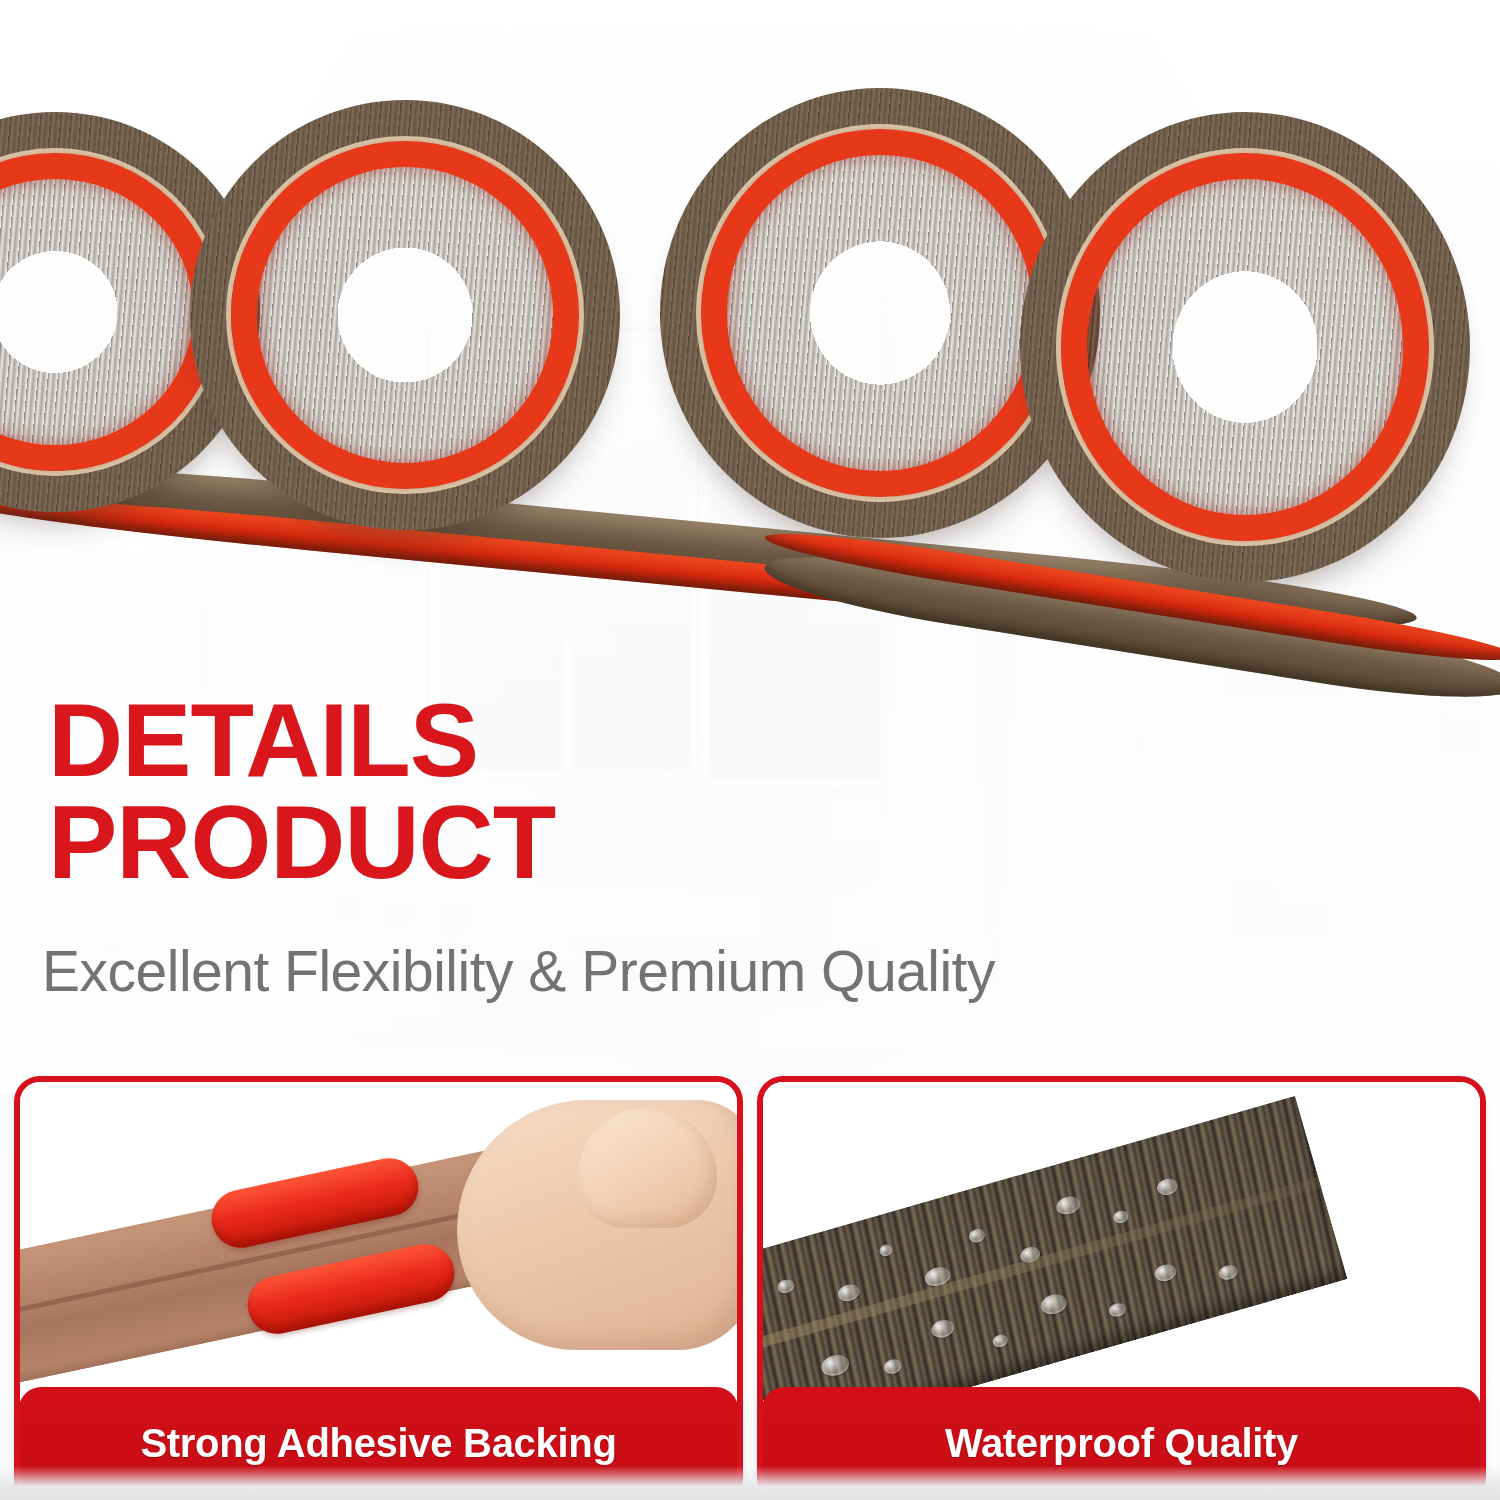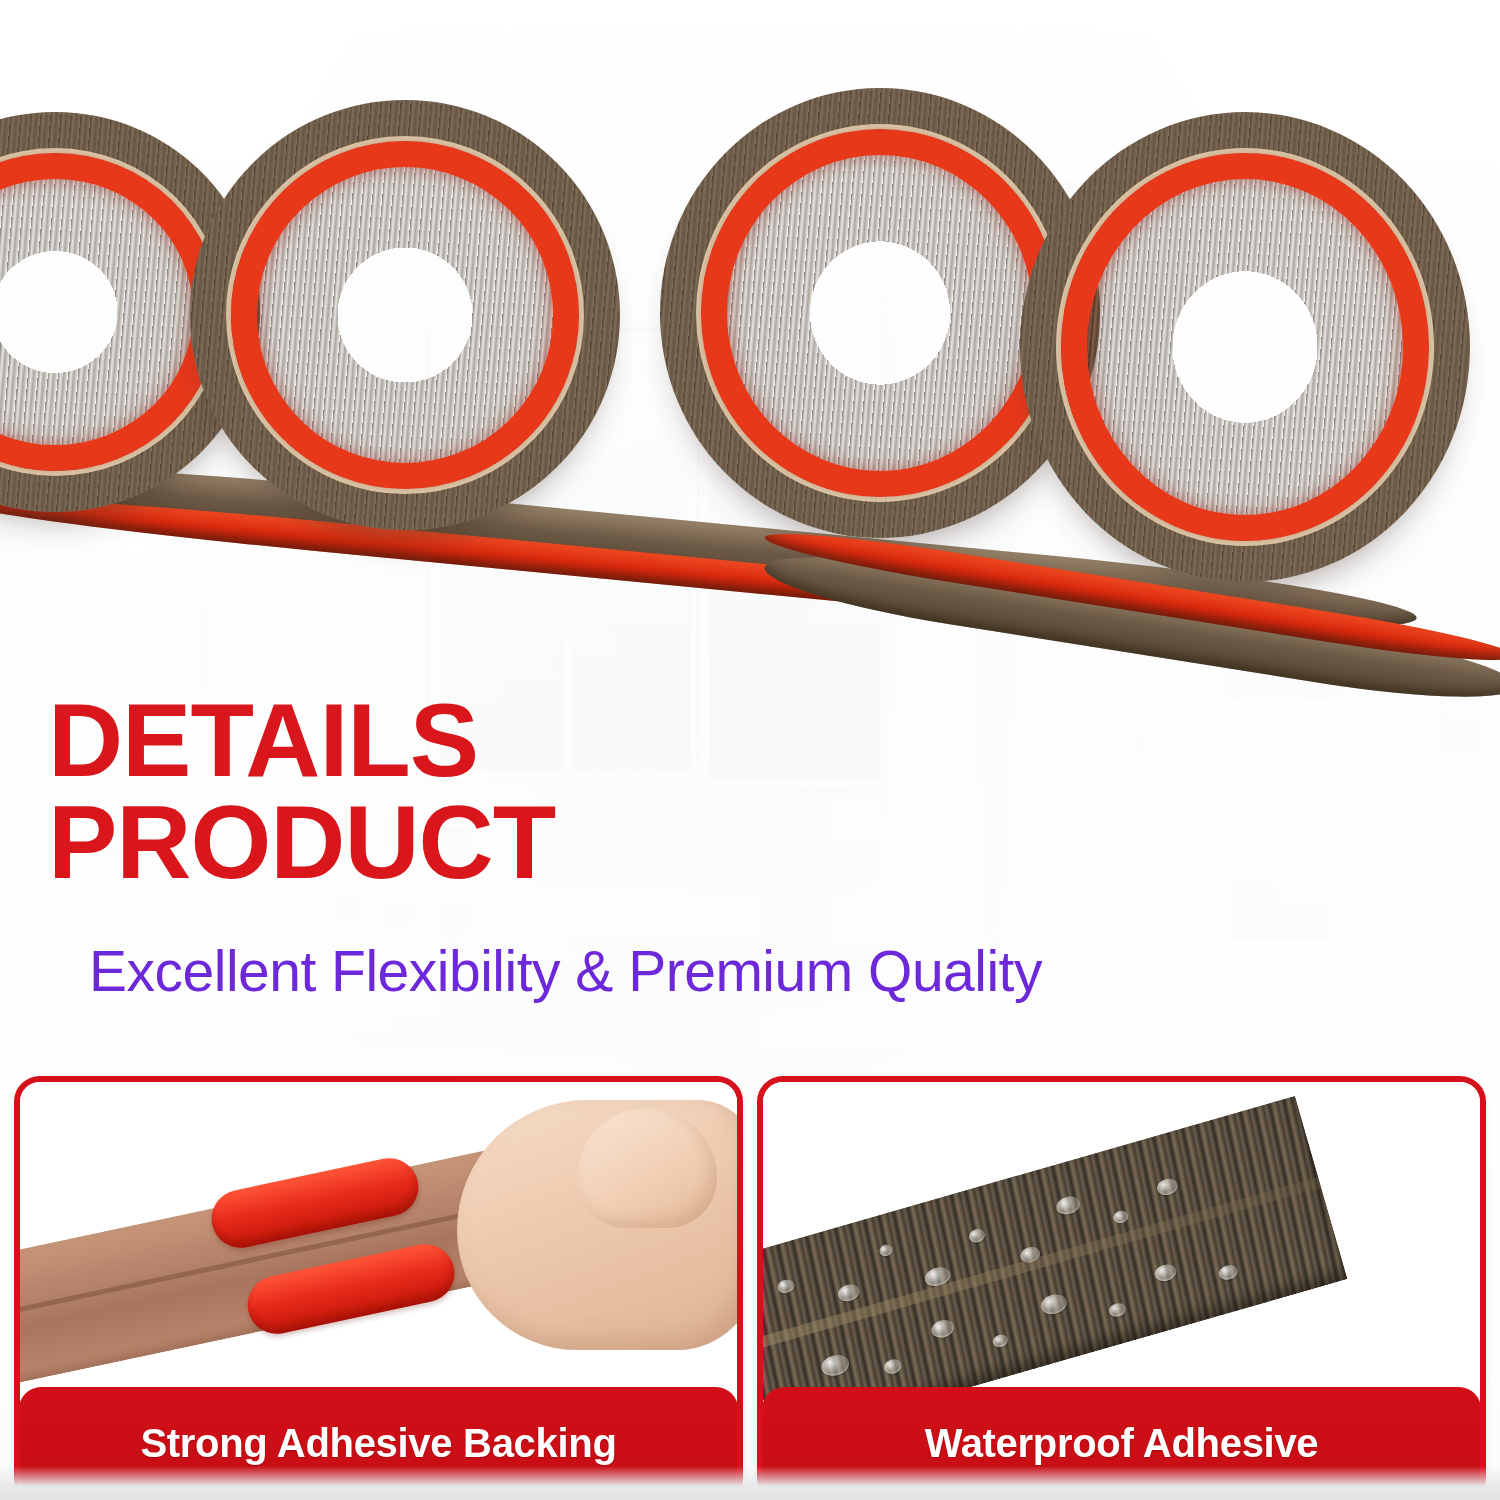--- a/index.html
+++ b/index.html
@@ -203,25 +203,24 @@
     letter-spacing: -1px;
     color: #d8161c;
     text-shadow: 0 2px 3px rgba(255,255,255,.85);
   }
   .subhead {
     position: absolute;
     left: 42px;
     top: 938px;
     font-size: 57px;
     font-weight: 400;
-    color: #6d28d9;
+    color: #737373;
     letter-spacing: -.5px;
     text-shadow: 0 1px 2px rgba(255,255,255,.8);
     white-space: nowrap;
-    margin-left: 47px;
   }
 
   
   .cards {
     position: absolute;
     left: 14px;
     top: 1076px;
     width: 1472px;
     height: 428px;
     display: flex;
@@ -483,18 +482,18 @@
           <div class="drop" style="left:150px; top:142px; width:18px; height:14px;"></div>
           <div class="drop" style="left:206px; top:118px; width:23px; height:17px;"></div>
           <div class="drop" style="left:262px; top:148px; width:15px; height:12px;"></div>
           <div class="drop" style="left:318px; top:124px; width:26px; height:19px;"></div>
           <div class="drop" style="left:382px; top:150px; width:17px; height:13px;"></div>
           <div class="drop" style="left:436px; top:126px; width:22px; height:16px;"></div>
           <div class="drop" style="left:498px; top:144px; width:19px; height:14px;"></div>
 
         </div>
       </div>
-      <div class="card-caption">Waterproof Adhesive</div>
+      <div class="card-caption">Waterproof Quality</div>
     </div>
   </div>
 
   <div class="base-shadow"></div>
 </div>
 
 </body></html>

